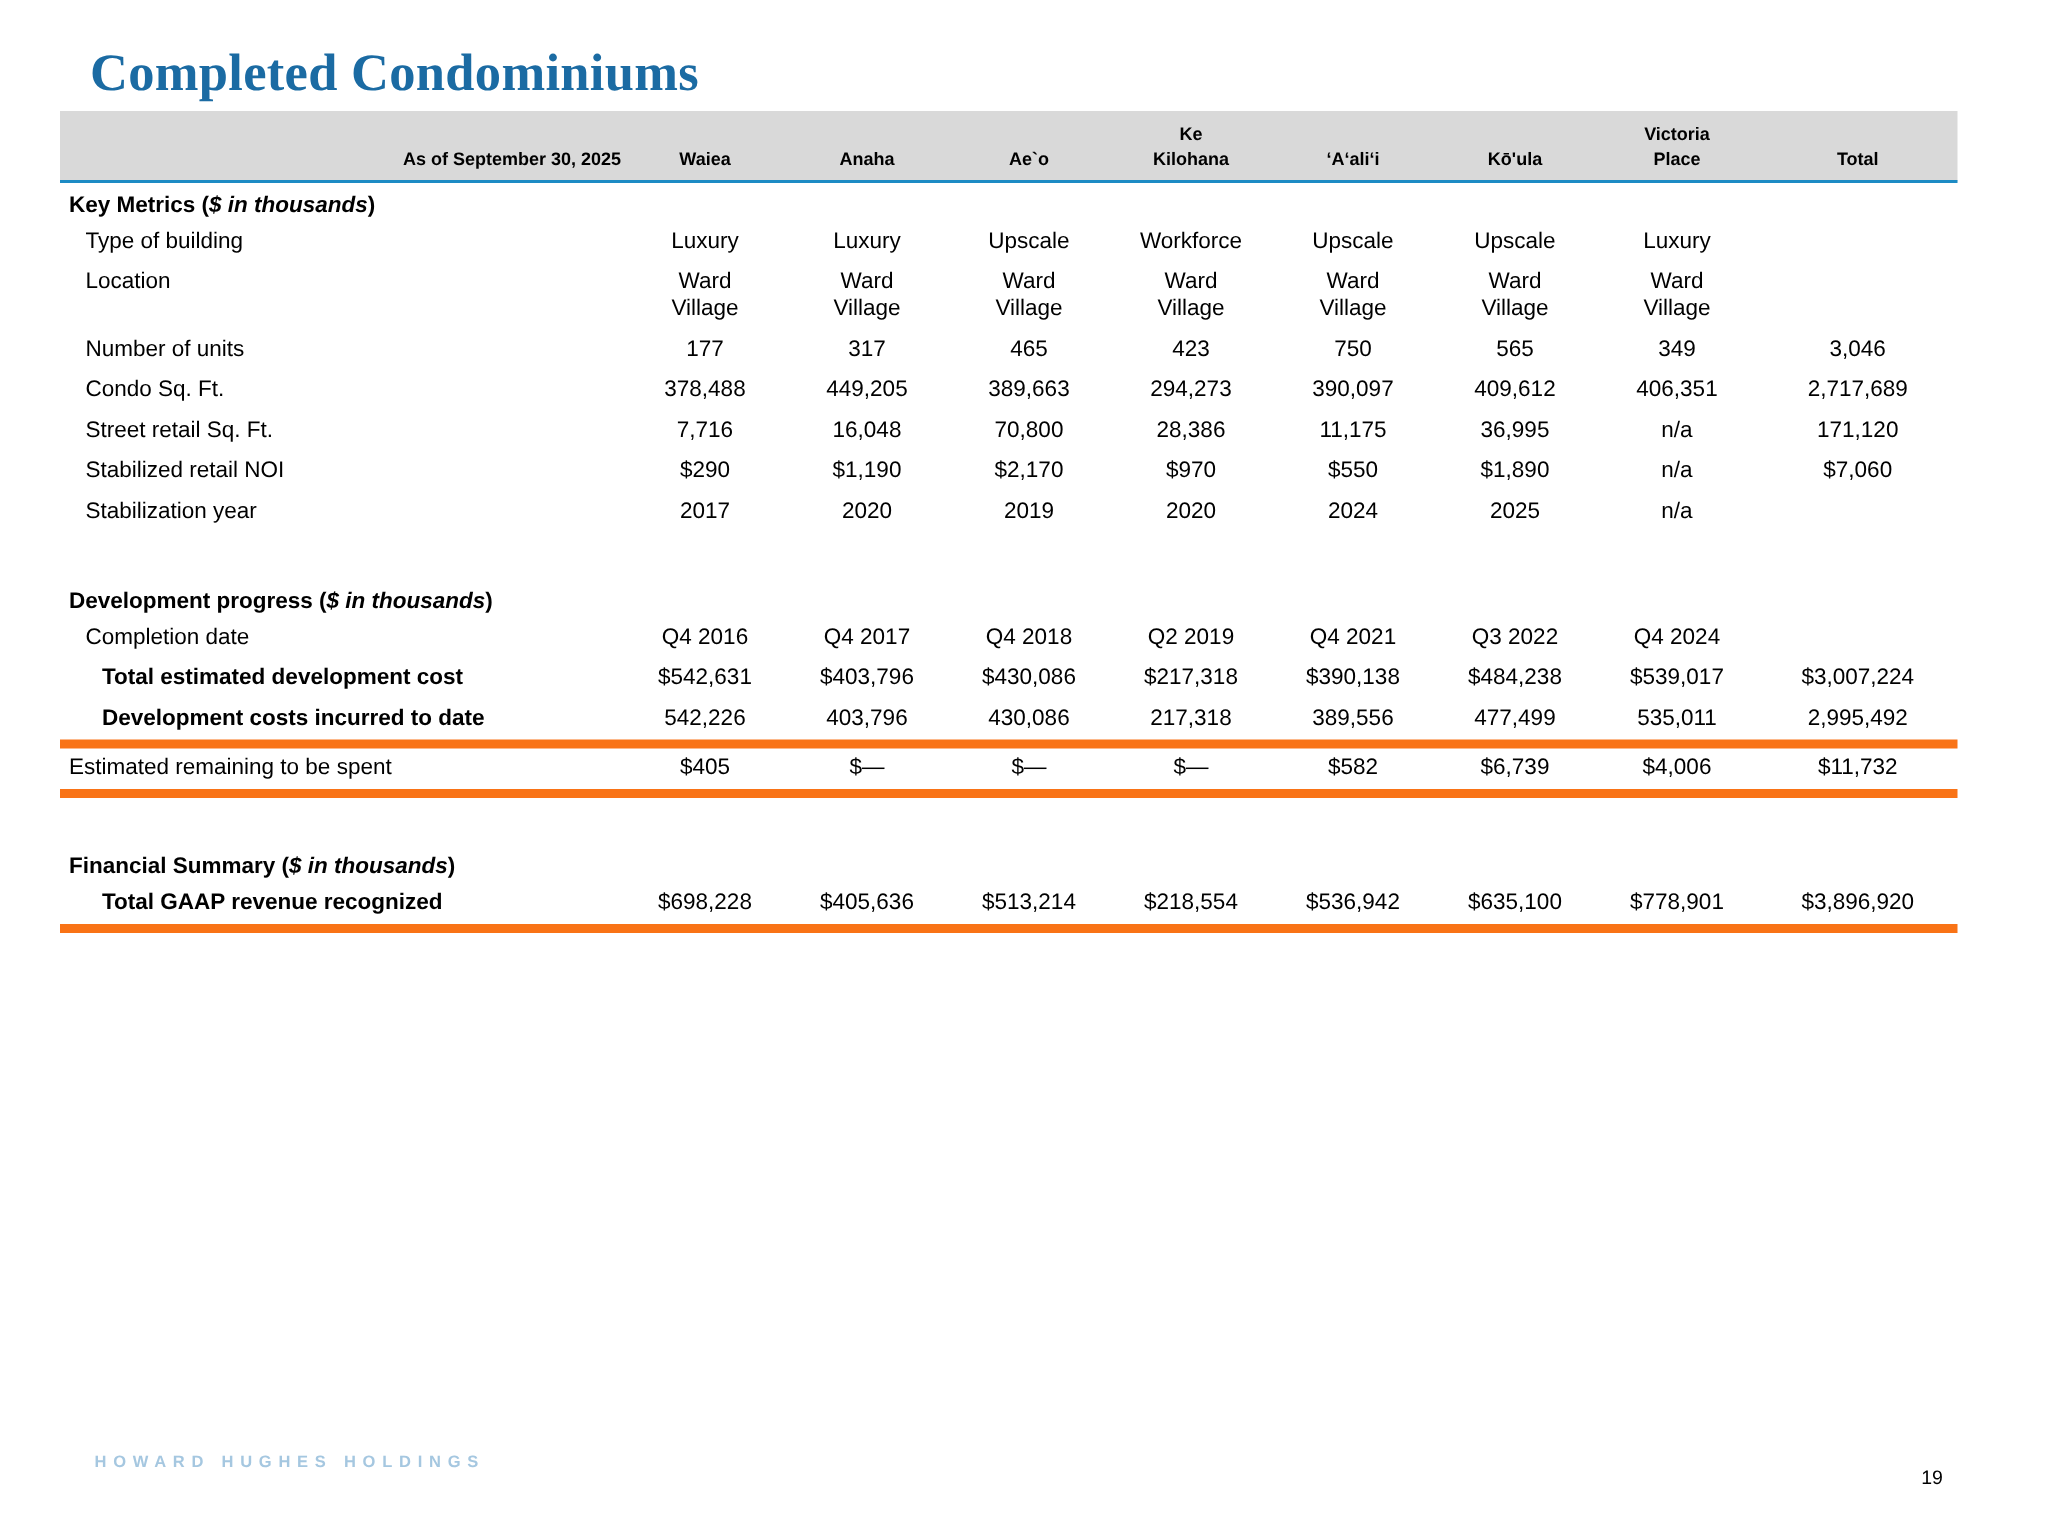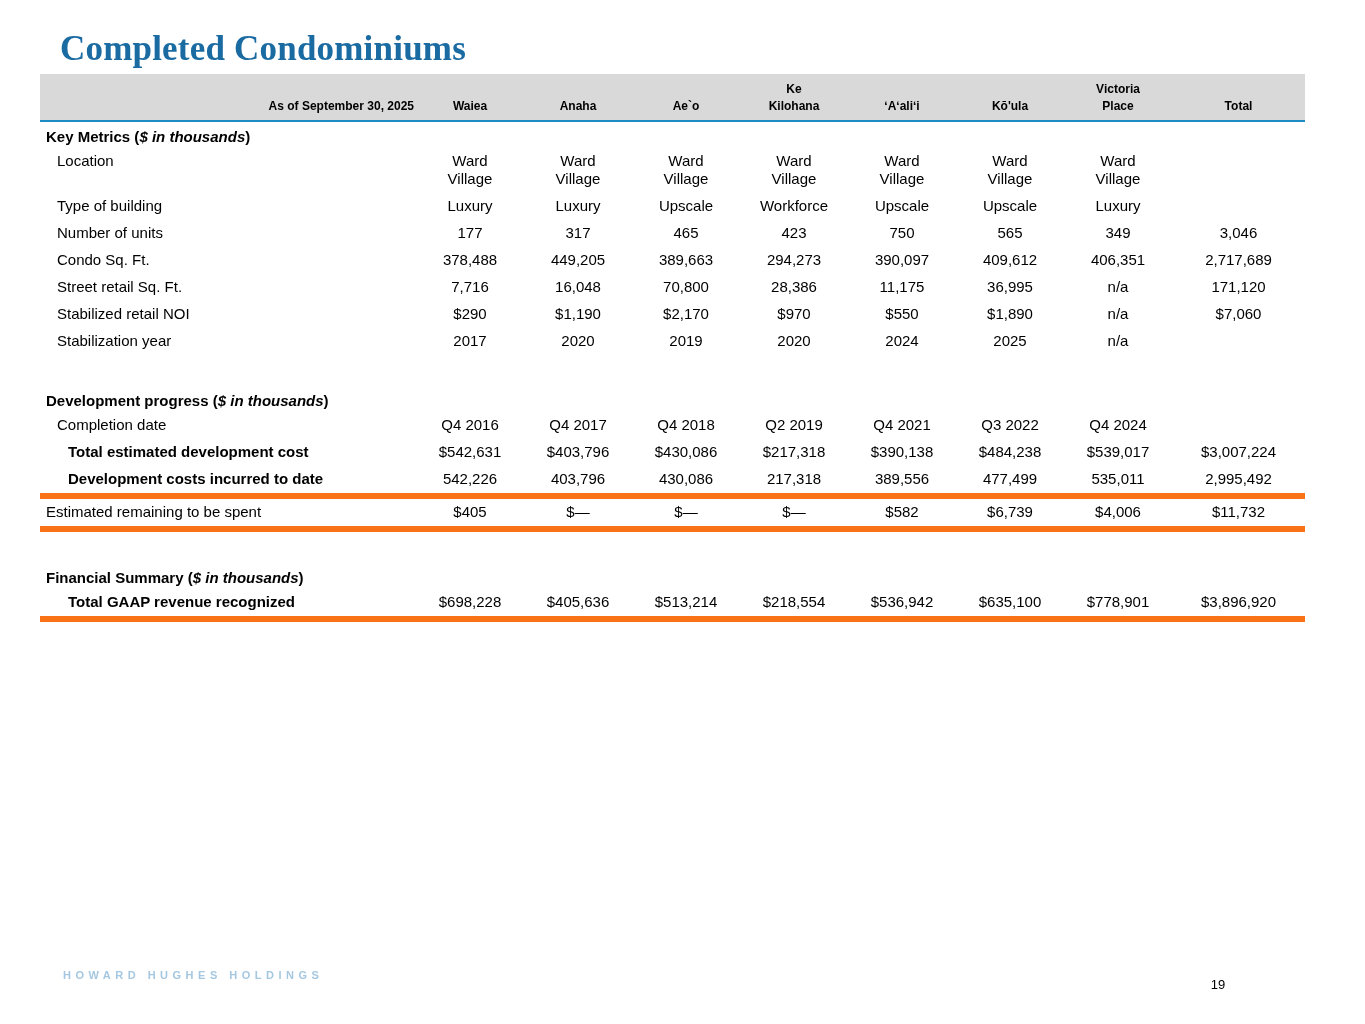--- a/index.html
+++ b/index.html
@@ -92,21 +92,21 @@
     position: absolute;
     left: 63px;
     top: 969px;
     font-size: 11px;
     font-weight: 600;
     letter-spacing: 4.5px;
     color: #a5c7e0;
   }
   .page-number {
     position: absolute;
-    left: 1188px;
+    left: 1258px;
     top: 977px;
     width: 60px;
     text-align: center;
     font-size: 13px;
     color: #000;
   }
 </style>
 </head>
 <body>
 
@@ -139,46 +139,46 @@
           <th>Victoria
 Place</th>
           <th>Total</th>
         </tr>
       </thead>
     <tbody>
         <tr class="section-row">
           <td colspan="9"><span class="sec-underline">Key Metrics (<span class="sec-note">$ in thousands</span>)</span></td>
         </tr>
         <tr>
-          <td class="label-cell indent-1">Location</td>
-          <td>Ward
-Village</td>
-          <td>Ward
-Village</td>
-          <td>Ward
-Village</td>
-          <td>Ward
-Village</td>
-          <td>Ward
-Village</td>
-          <td>Ward
-Village</td>
-          <td>Ward
-Village</td>
-          <td></td>
-        </tr>
-        <tr>
           <td class="label-cell indent-1">Type of building</td>
           <td>Luxury</td>
           <td>Luxury</td>
           <td>Upscale</td>
           <td>Workforce</td>
           <td>Upscale</td>
           <td>Upscale</td>
           <td>Luxury</td>
+          <td></td>
+        </tr>
+        <tr>
+          <td class="label-cell indent-1">Location</td>
+          <td>Ward
+Village</td>
+          <td>Ward
+Village</td>
+          <td>Ward
+Village</td>
+          <td>Ward
+Village</td>
+          <td>Ward
+Village</td>
+          <td>Ward
+Village</td>
+          <td>Ward
+Village</td>
           <td></td>
         </tr>
         <tr>
           <td class="label-cell indent-1">Number of units</td>
           <td>177</td>
           <td>317</td>
           <td>465</td>
           <td>423</td>
           <td>750</td>
           <td>565</td>

